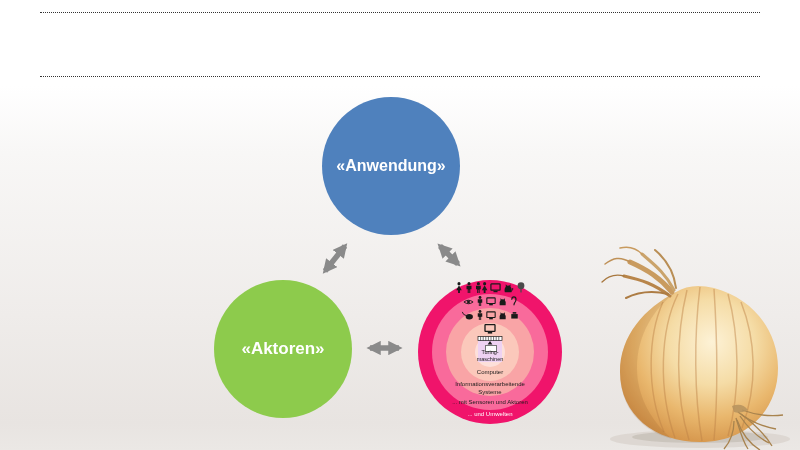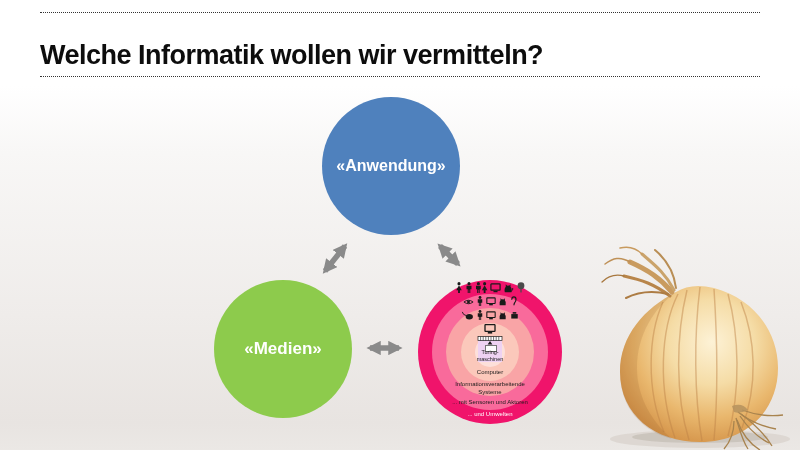--- a/index.html
+++ b/index.html
@@ -43,29 +43,28 @@
   .lbl-sensoren{top:119px;}
   .lbl-umwelten{top:131px;color:#ffffff;}
   .overlay{position:absolute;left:0;top:0;pointer-events:none;}
 </style>
 </head>
 <body>
 
 <div class="slide">
 
   <div class="rule top"></div>
-  <h1 class="title">Welche Informatik wollen wir vermitteln?</h1>
   <div class="rule bottom"></div>
 
   <div class="circle c-anwendung">
     <span class="clabel">«Anwendung»</span>
   </div>
 
   <div class="circle c-medien">
-    <span class="clabel">«Medien»</span>
+    <span class="clabel">«Aktoren»</span>
   </div>
 
   <div class="onion">
     <div class="ring r1"></div>
     <div class="ring r2"></div>
     <div class="ring r3"></div>
     <div class="ring r4"></div>
     <div class="ring r5"></div>
     <div class="turingbox"></div>
 

